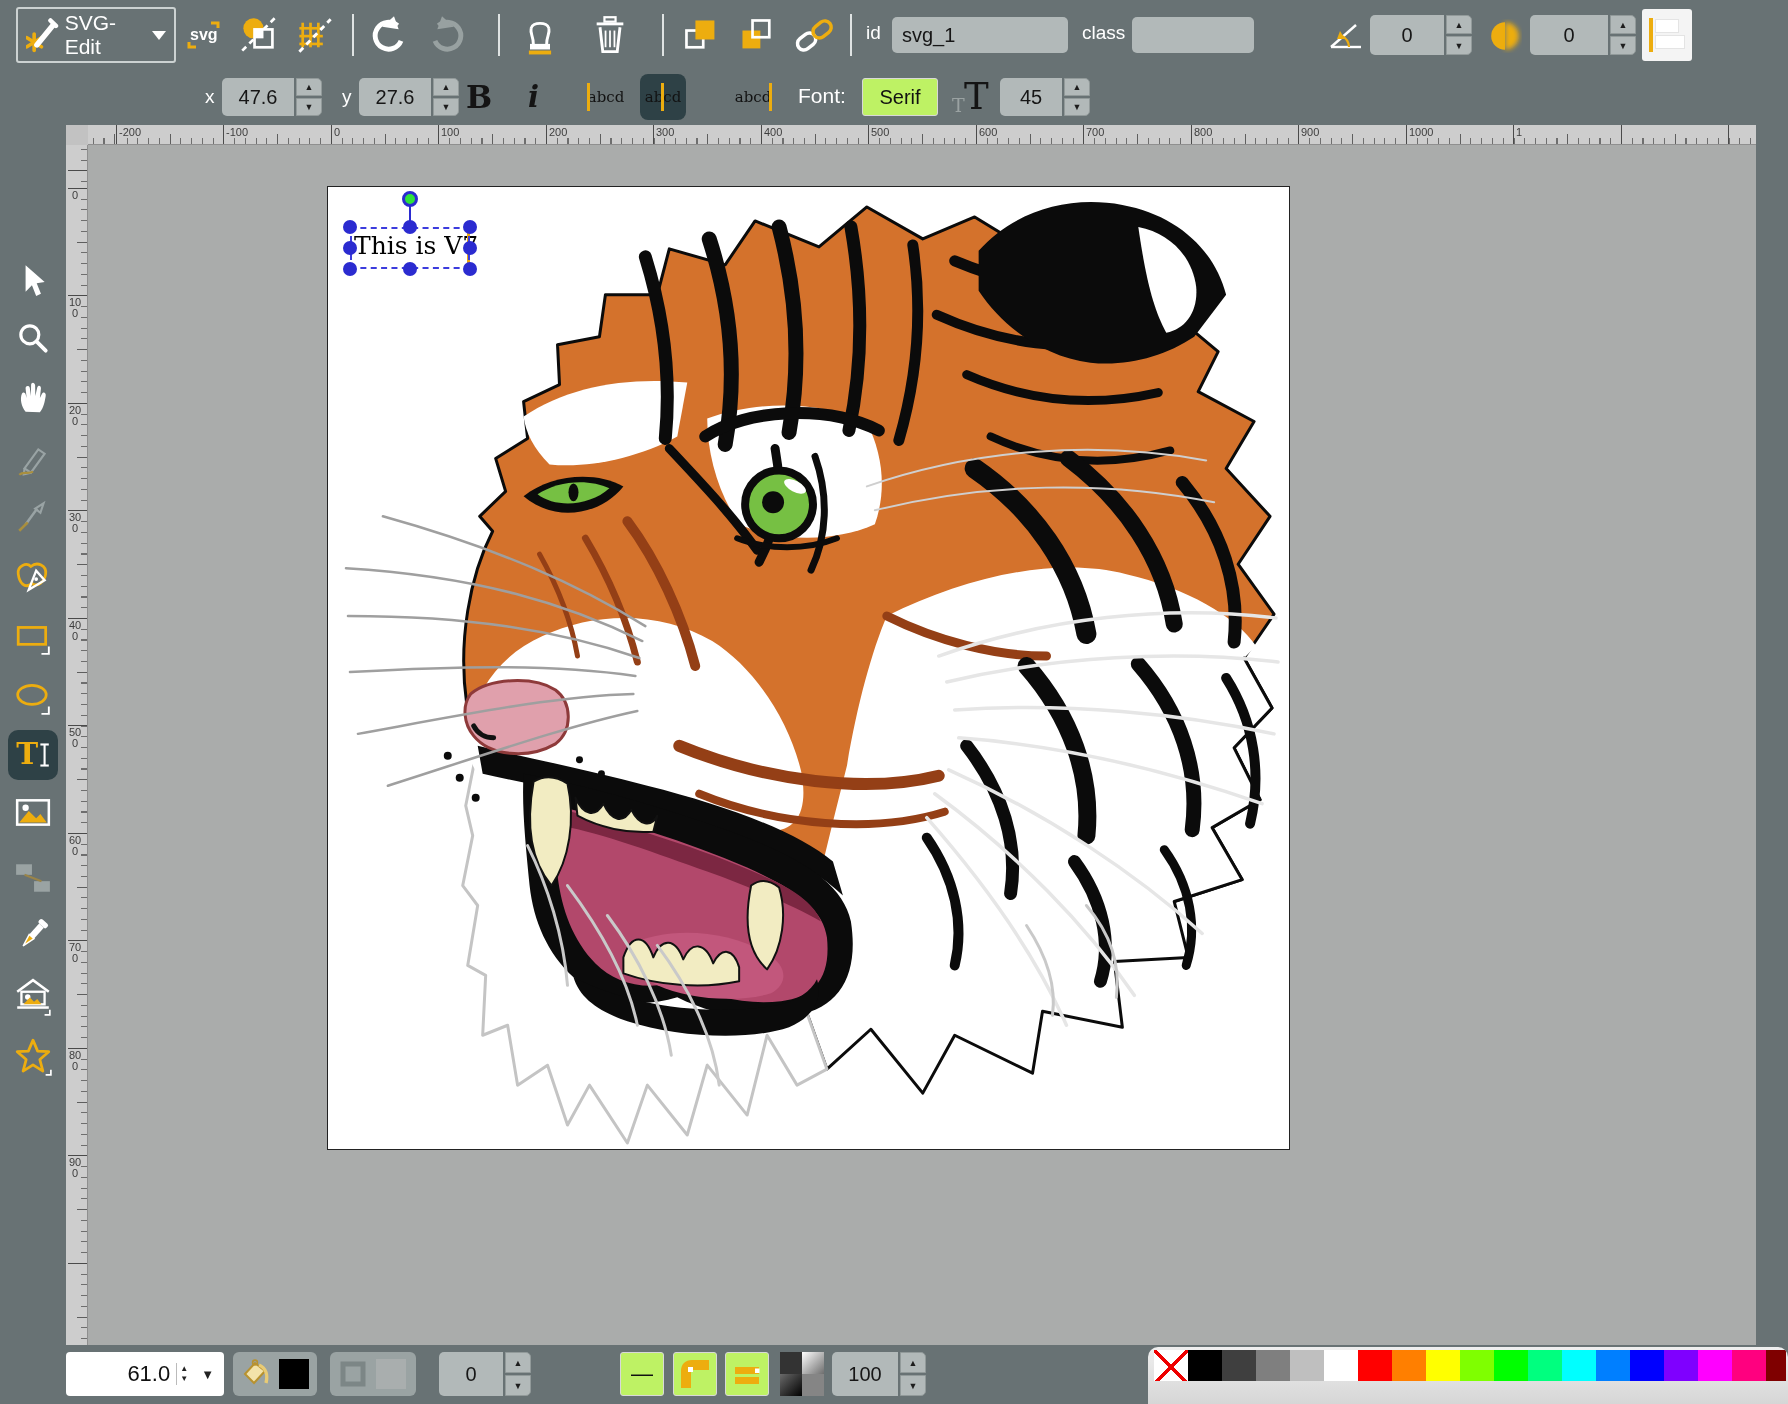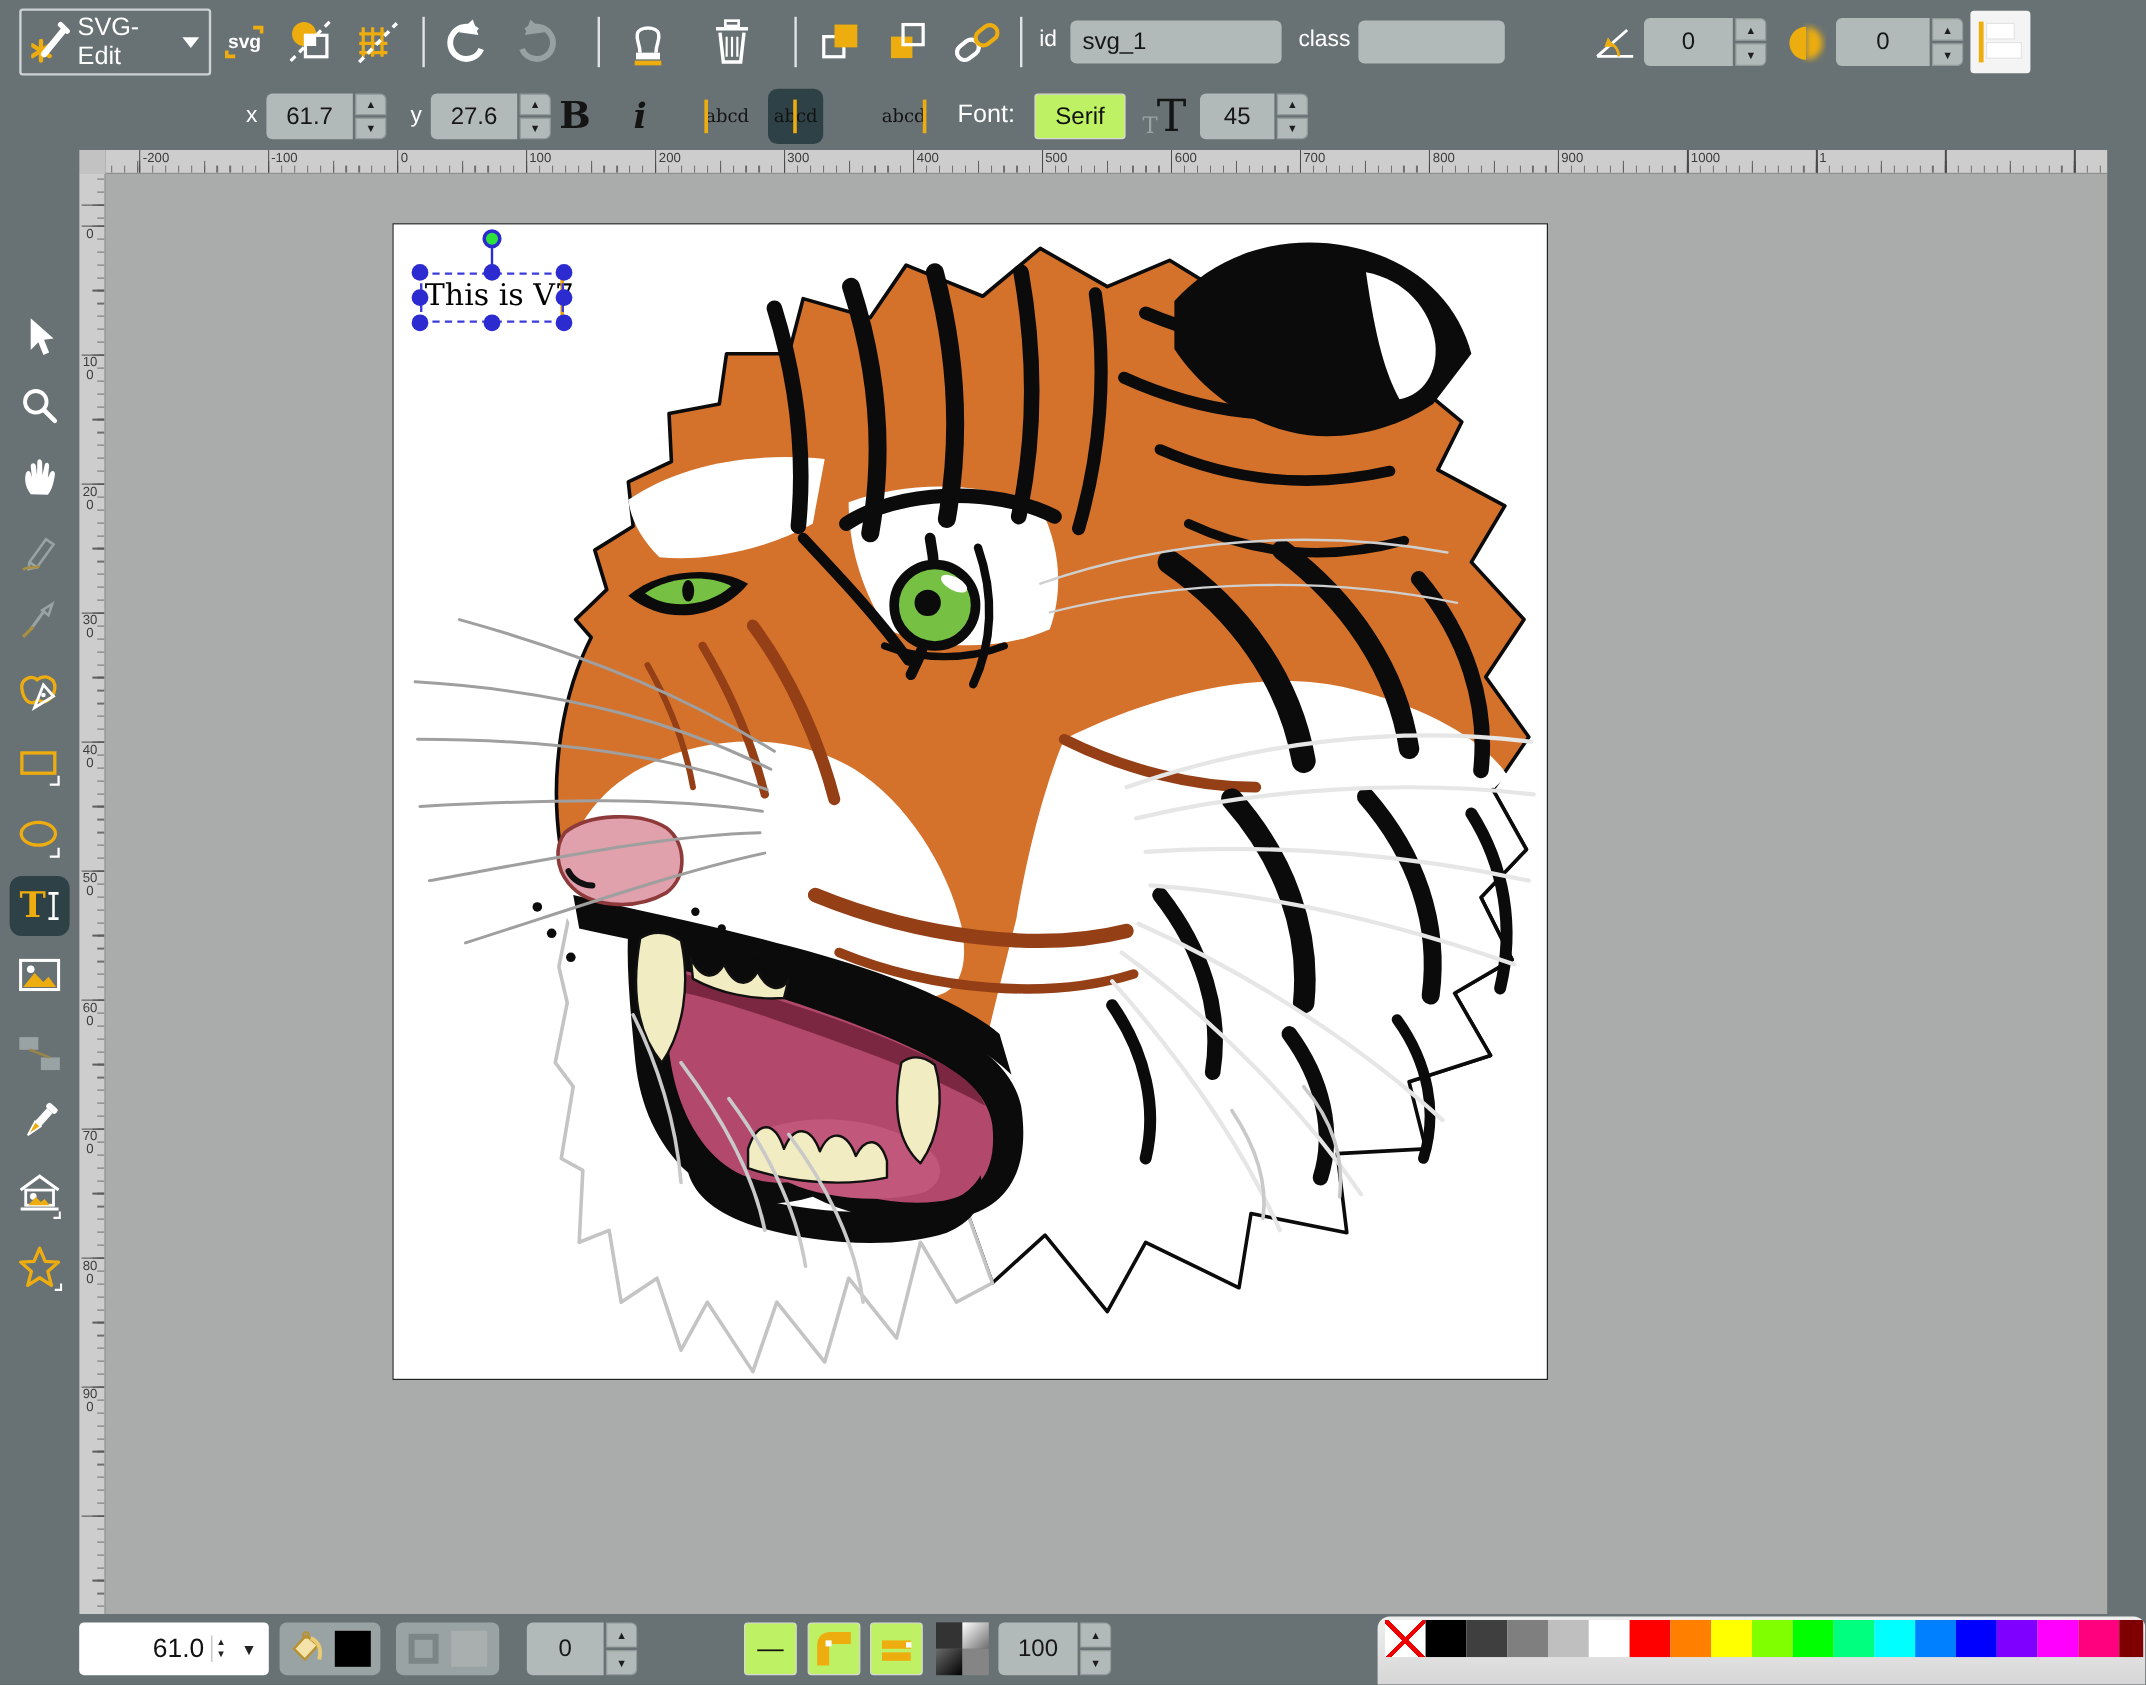--- a/index.html
+++ b/index.html
@@ -287,21 +287,21 @@
       <div style="position:absolute;left:7px;top:9px;width:4px;height:34px;background:#edad0f"></div>
       <div style="position:absolute;left:14px;top:11px;width:22px;height:12px;background:#fff;box-shadow:0 0 0 1px #e4e4e4"></div>
       <div style="position:absolute;left:14px;top:27px;width:28px;height:12px;background:#fff;box-shadow:0 0 0 1px #e4e4e4"></div>
     </div>
   </div>
 
   <div class="bar" id="row2">
     <span class="abs lbl" style="left:205px;top:16px">x</span>
     <div class="spin" style="left:222px;top:8px">
       <div class="sv" style="width:72px;height:38px">
-        <span>61.7</span>
+        <span>47.6</span>
       </div>
       <div class="sa" style="height:38px">
         <span>▲</span>
         <span>▼</span>
       </div>
     </div>
 
     <span class="abs lbl" style="left:342px;top:16px">y</span>
     <div class="spin" style="left:359px;top:8px">
       <div class="sv" style="width:72px;height:38px">

